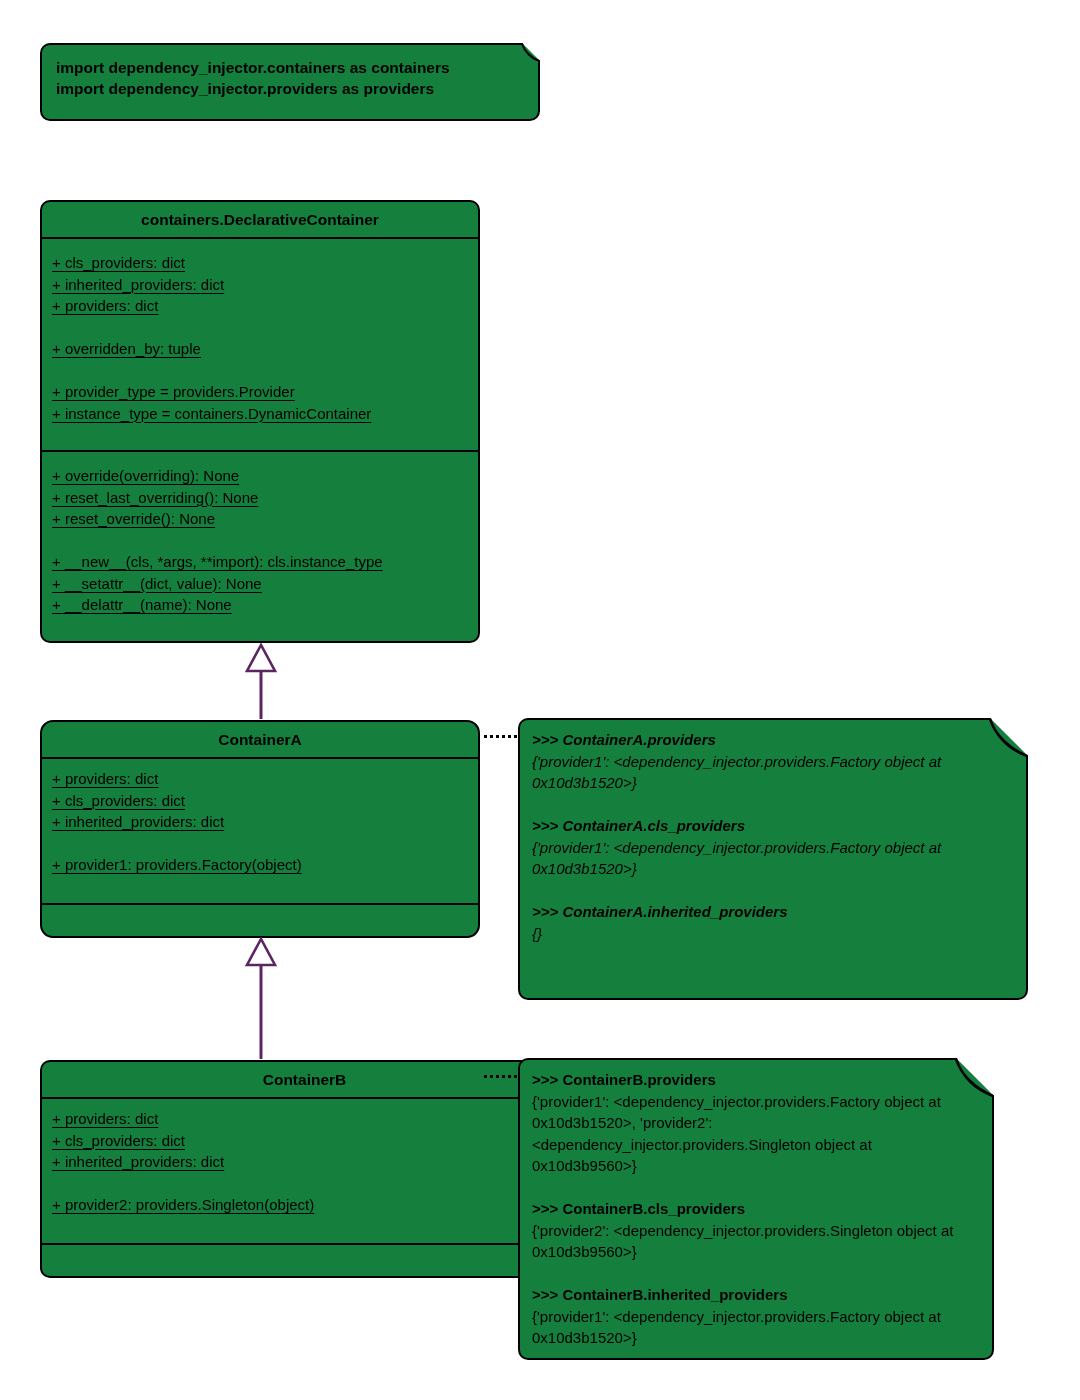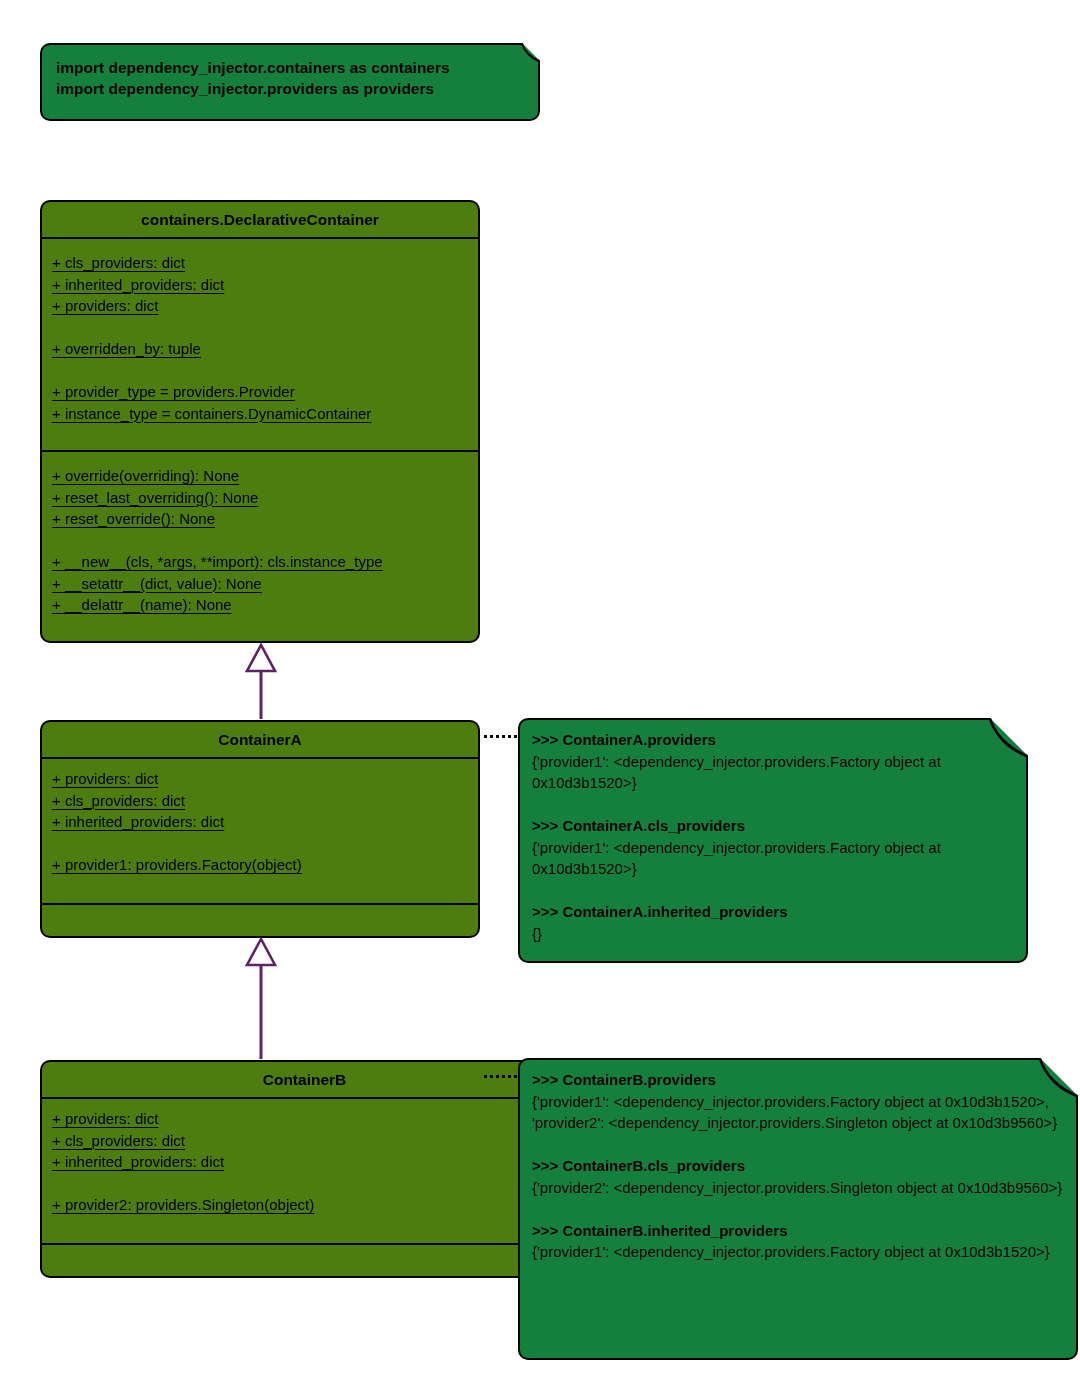--- a/index.html
+++ b/index.html
@@ -18,21 +18,21 @@
   .note-fold{position:absolute;top:-2px;right:-2px;pointer-events:none;}
   .note-pad{padding:9px 12px 8px 12px;}
   .top-note .note-pad{padding:12px 14px;font-weight:bold;font-size:15.5px;line-height:21px;}
   .repl-block{margin:0;}
   .repl-block + .repl-block{margin-top:21.5px;}
   .repl-cmd{font-weight:bold;}
   .repl-out{word-wrap:break-word;}
   
   .cls{
     position:absolute;box-sizing:border-box;display:flex;flex-direction:column;
-    background:#4d7c0f;border:2px solid #000;border-radius:10px;
+    background:#15803d;border:2px solid #000;border-radius:10px;
     font-size:15px;
   }
   .cls-header{
     flex:none;box-sizing:border-box;height:37px;border-bottom:2px solid #000;
     display:flex;align-items:center;justify-content:center;
     font-weight:bold;font-size:15.5px;
   }
   .cls-attrs{flex:none;box-sizing:border-box;border-bottom:2px solid #000;padding:13px 10px 0 10px;}
   .cls-attrs.slim{padding-top:9px;}
   .cls-methods{flex:1;box-sizing:border-box;padding:13px 22px 0 10px;}
@@ -78,21 +78,21 @@
   <div class="cls-methods">
     <div class="member">+ override(overriding): None</div>
     <div class="member">+ reset_last_overriding(): None</div>
     <div class="member">+ reset_override(): None</div>
     <div class="member gap">+ __new__(cls, *args, **import): cls.instance_type</div>
     <div class="member">+ __setattr__(dict, value): None</div>
     <div class="member">+ __delattr__(name): None</div>
   </div>
 </div>
 
-<div class="cls" style="left:40px;top:720px;width:440px;height:218px;">
+<div class="cls" style="left:40px;top:720px;width:440px;height:218px;border-radius:13px;">
   <div class="cls-header">ContainerA</div>
   <div class="cls-attrs slim" style="height:146px;">
     <div class="member">+ providers: dict</div>
     <div class="member">+ cls_providers: dict</div>
     <div class="member">+ inherited_providers: dict</div>
     <div class="member gap"><span>+ provider1: providers.Factory(</span><span class="b">object</span><span>)</span></div>
   </div>
   <div class="cls-methods"></div>
 </div>
 
@@ -100,42 +100,42 @@
   <div class="cls-header">ContainerB</div>
   <div class="cls-attrs slim" style="height:146px;">
     <div class="member">+ providers: dict</div>
     <div class="member">+ cls_providers: dict</div>
     <div class="member">+ inherited_providers: dict</div>
     <div class="member gap"><span>+ provider2: providers.Singleton(</span><span class="b">object</span><span>)</span></div>
   </div>
   <div class="cls-methods"></div>
 </div>
 
-<div class="note" style="left:518px;top:718px;width:510px;height:245px;">
+<div class="note" style="left:518px;top:718px;width:510px;height:282px;font-style:italic;">
   <div class="note-pad">
     <div class="repl-block">
       <div class="repl-cmd">&gt;&gt;&gt; ContainerA.providers</div>
       <div class="repl-out">{'provider1': &lt;dependency_injector.providers.Factory object at 0x10d3b1520&gt;}</div>
     </div>
     <div class="repl-block">
       <div class="repl-cmd">&gt;&gt;&gt; ContainerA.cls_providers</div>
       <div class="repl-out">{'provider1': &lt;dependency_injector.providers.Factory object at 0x10d3b1520&gt;}</div>
     </div>
     <div class="repl-block">
       <div class="repl-cmd">&gt;&gt;&gt; ContainerA.inherited_providers</div>
       <div class="repl-out">{}</div>
     </div>
   </div>
   <svg class="note-fold" width="44" height="44" viewBox="0 0 44 44">
     <polygon points="6,0 44,0 44,38" fill="#FFFFFF"></polygon>
     <path d="M6,1 Q16,28 43,38 Q14,25 6,1 Z" fill="#B9B969" stroke="#000" stroke-width="2.4" stroke-linejoin="round"></path>
   </svg>
 </div>
 
-<div class="note" style="left:518px;top:1058px;width:560px;height:302px;">
+<div class="note" style="left:518px;top:1058px;width:476px;height:302px;">
   <div class="note-pad">
     <div class="repl-block">
       <div class="repl-cmd">&gt;&gt;&gt; ContainerB.providers</div>
       <div class="repl-out">{'provider1': &lt;dependency_injector.providers.Factory object at 0x10d3b1520&gt;, 'provider2': &lt;dependency_injector.providers.Singleton object at 0x10d3b9560&gt;}</div>
     </div>
     <div class="repl-block">
       <div class="repl-cmd">&gt;&gt;&gt; ContainerB.cls_providers</div>
       <div class="repl-out">{'provider2': &lt;dependency_injector.providers.Singleton object at 0x10d3b9560&gt;}</div>
     </div>
     <div class="repl-block">

